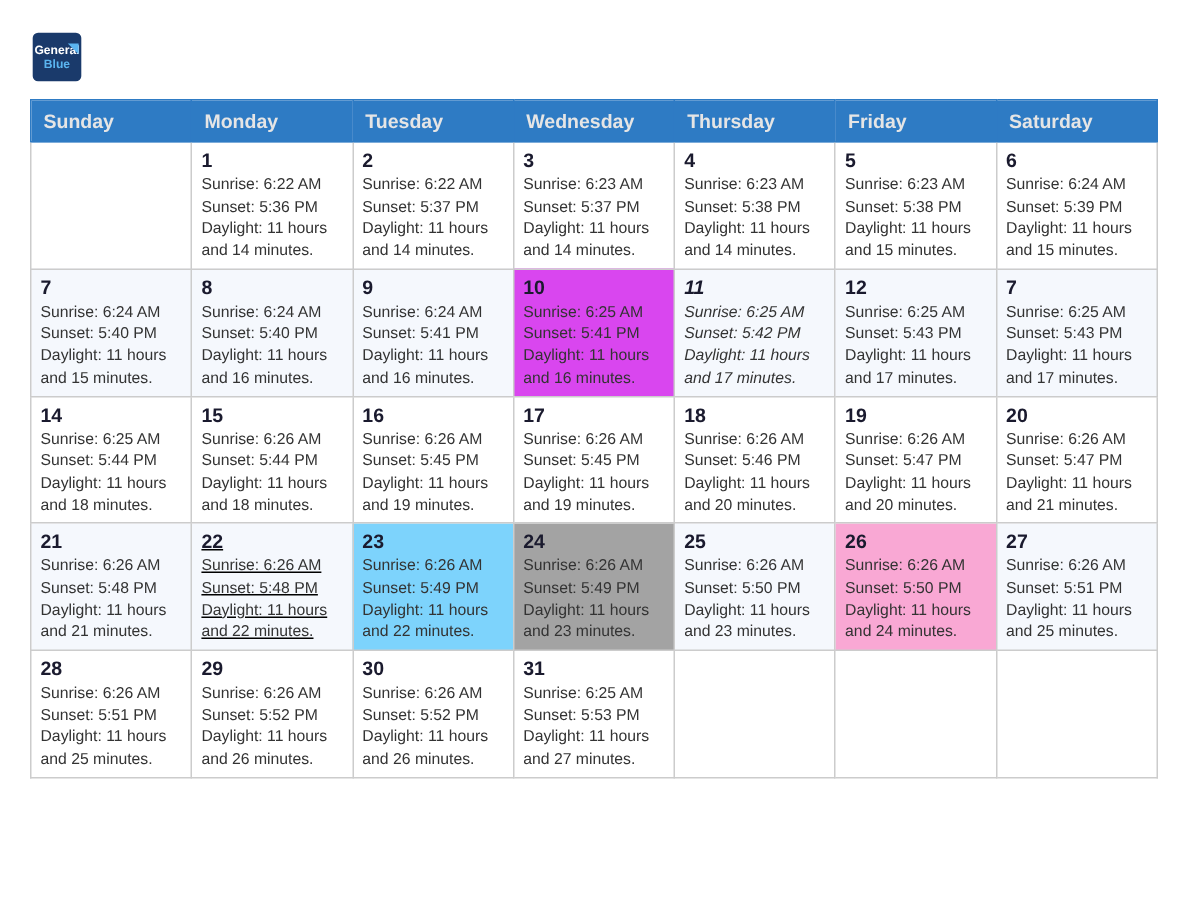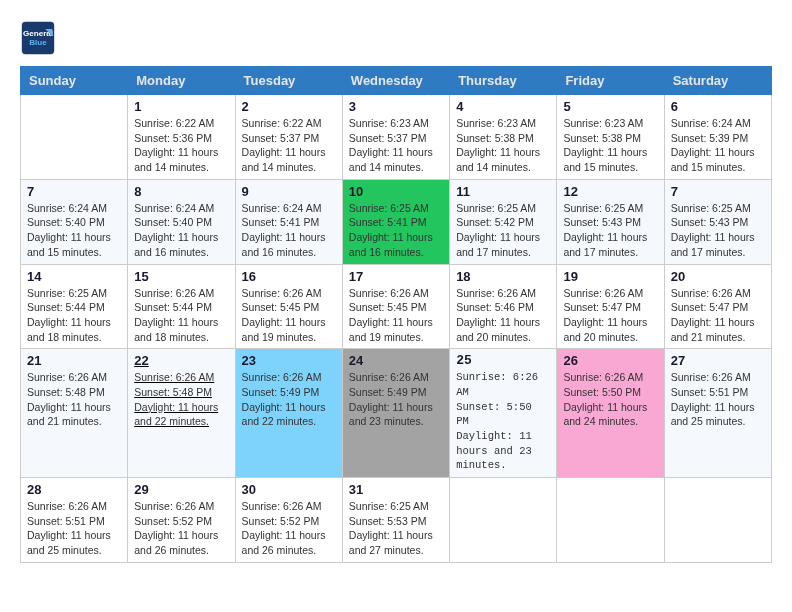--- a/index.html
+++ b/index.html
@@ -143,25 +143,25 @@
           <div class="day-detail">Sunrise: 6:24 AM<br>Sunset: 5:40 PM<br>Daylight: 11 hours and 15 minutes.</div>
         </td>
         <td style="background: rgb(245, 248, 253);">
           <span class="day-num">8</span>
           <div class="day-detail">Sunrise: 6:24 AM<br>Sunset: 5:40 PM<br>Daylight: 11 hours and 16 minutes.</div>
         </td>
         <td style="background: rgb(245, 248, 253);">
           <span class="day-num">9</span>
           <div class="day-detail">Sunrise: 6:24 AM<br>Sunset: 5:41 PM<br>Daylight: 11 hours and 16 minutes.</div>
         </td>
-        <td style="background: #22c55e;">
+        <td style="background: #d946ef;">
           <span class="day-num">10</span>
           <div class="day-detail">Sunrise: 6:25 AM<br>Sunset: 5:41 PM<br>Daylight: 11 hours and 16 minutes.</div>
         </td>
-        <td style="background: rgb(245, 248, 253);">
+        <td style="background: rgb(245, 248, 253); font-style: italic;">
           <span class="day-num">11</span>
           <div class="day-detail">Sunrise: 6:25 AM<br>Sunset: 5:42 PM<br>Daylight: 11 hours and 17 minutes.</div>
         </td>
         <td style="background: rgb(245, 248, 253);">
           <span class="day-num">12</span>
           <div class="day-detail">Sunrise: 6:25 AM<br>Sunset: 5:43 PM<br>Daylight: 11 hours and 17 minutes.</div>
         </td>
         <td style="background: rgb(245, 248, 253);">
           <span class="day-num">7</span>
           <div class="day-detail">Sunrise: 6:25 AM<br>Sunset: 5:43 PM<br>Daylight: 11 hours and 17 minutes.</div>
@@ -207,21 +207,21 @@
           <div class="day-detail">Sunrise: 6:26 AM<br>Sunset: 5:48 PM<br>Daylight: 11 hours and 22 minutes.</div>
         </td>
         <td style="background: #7dd3fc;">
           <span class="day-num">23</span>
           <div class="day-detail">Sunrise: 6:26 AM<br>Sunset: 5:49 PM<br>Daylight: 11 hours and 22 minutes.</div>
         </td>
         <td style="background: #a3a3a3; margin-top: 36px;">
           <span class="day-num">24</span>
           <div class="day-detail">Sunrise: 6:26 AM<br>Sunset: 5:49 PM<br>Daylight: 11 hours and 23 minutes.</div>
         </td>
-        <td style="background: rgb(245, 248, 253); font-family: Liberation Mono, monospace;">
+        <td style="background: rgb(245, 248, 253);">
           <span class="day-num">25</span>
           <div class="day-detail">Sunrise: 6:26 AM<br>Sunset: 5:50 PM<br>Daylight: 11 hours and 23 minutes.</div>
         </td>
         <td style="background: #f9a8d4;">
           <span class="day-num">26</span>
           <div class="day-detail">Sunrise: 6:26 AM<br>Sunset: 5:50 PM<br>Daylight: 11 hours and 24 minutes.</div>
         </td>
         <td style="background: rgb(245, 248, 253);">
           <span class="day-num">27</span>
           <div class="day-detail">Sunrise: 6:26 AM<br>Sunset: 5:51 PM<br>Daylight: 11 hours and 25 minutes.</div>

